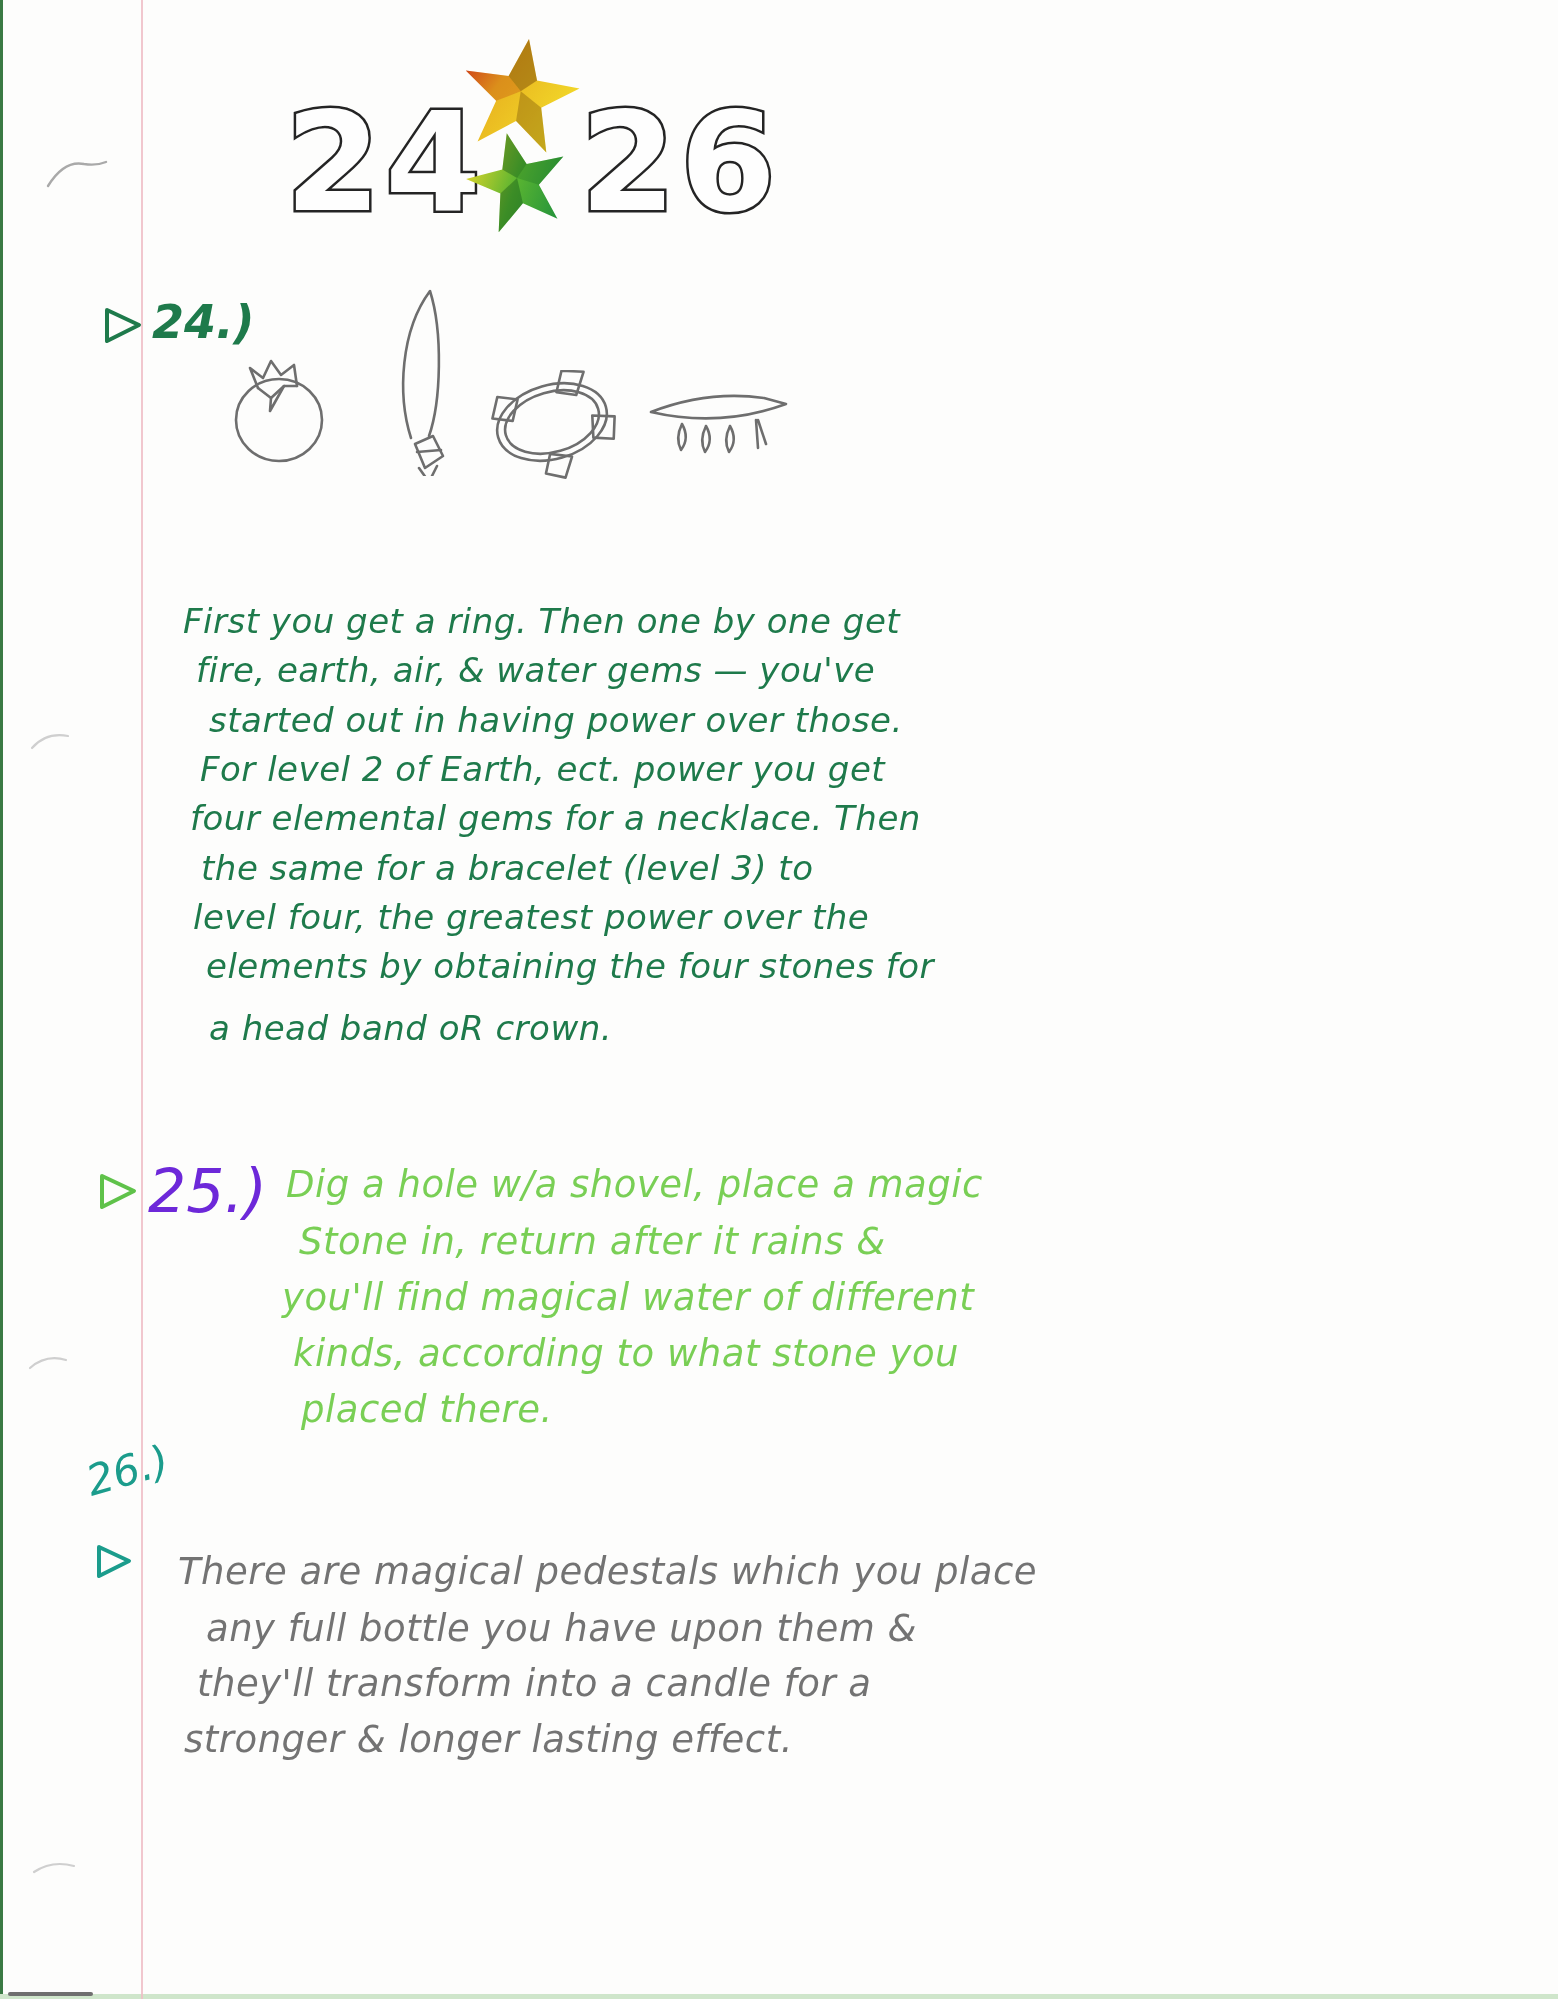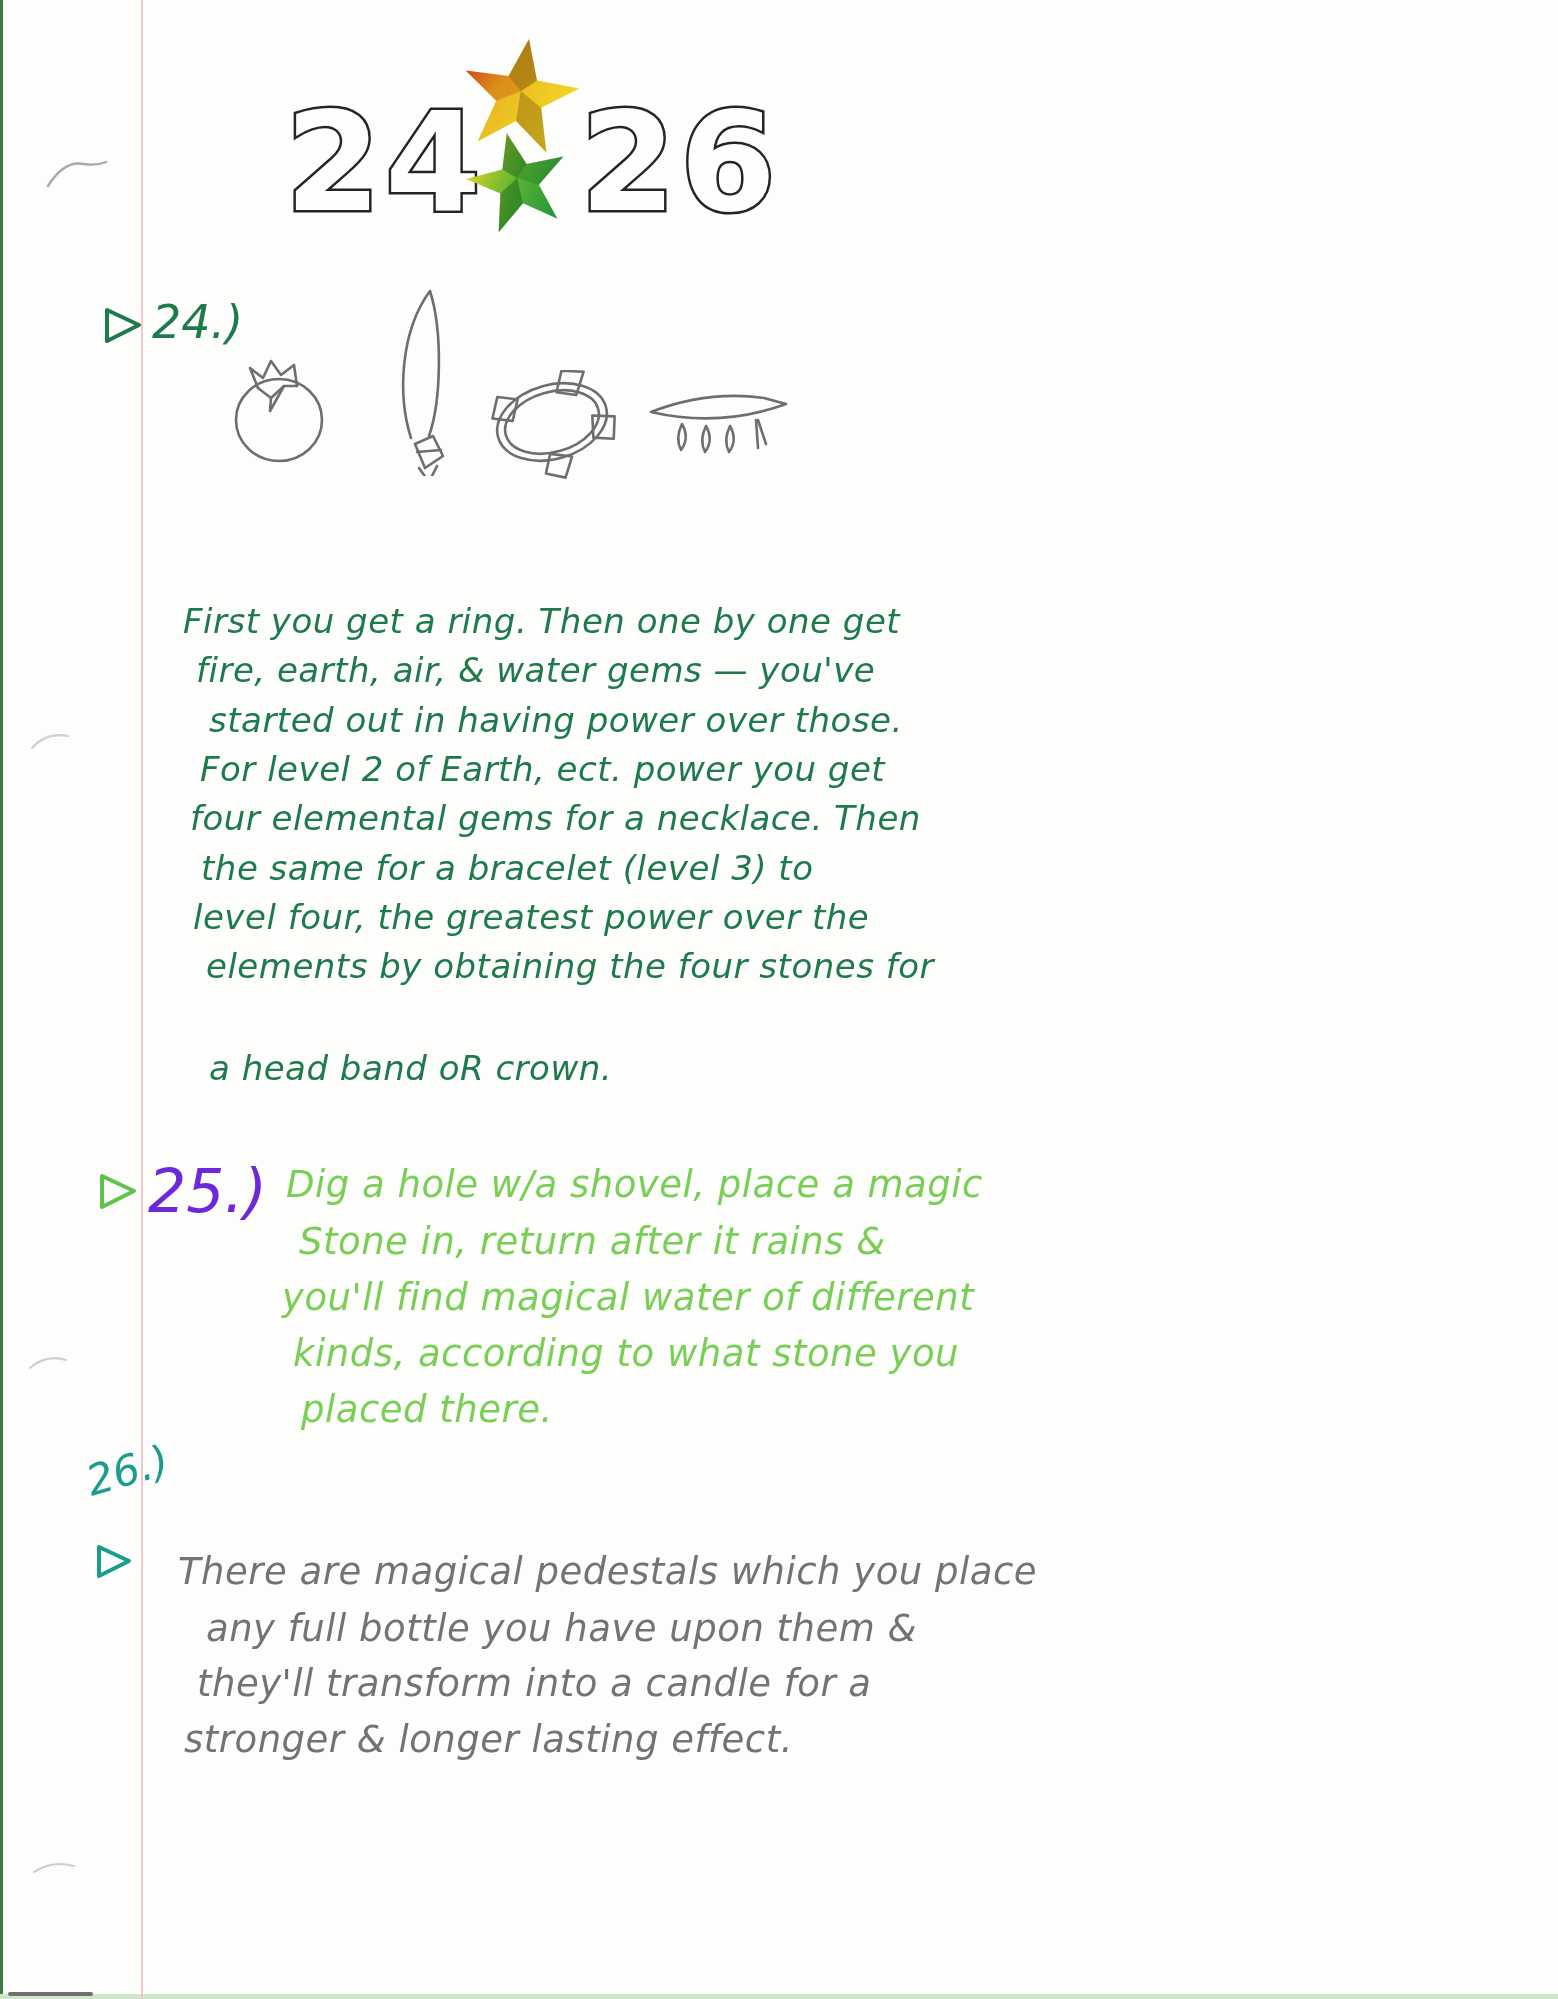--- a/index.html
+++ b/index.html
@@ -29,21 +29,21 @@
 
   
   .hw-line{
     position:absolute;white-space:nowrap;
     font-style:italic;letter-spacing:.5px;
   }
   .s24{color:#1e7a4b;font-size:34px;}
   .s25{color:#79cf55;font-size:37px;font-style:italic;}
   .s26{color:#737373;font-size:37px;}
   .sec-label{position:absolute;font-style:italic;white-space:nowrap;}
-  .lbl24{color:#1e7a4b;font-size:46px;left:152px;top:295px;}
+  .lbl24{color:#1e7a4b;font-size:46px;left:152px;top:295px;font-weight:bold;}
   .lbl25{color:#6d28d9;font-size:60px;left:148px;top:1156px;}
   .lbl26{color:#1b9c8c;font-size:42px;left:86px;top:1446px;transform:rotate(-16deg);}
   .marker{position:absolute;}
   .sketch{position:absolute;}
   .sketch path,.sketch ellipse,.sketch polyline,.sketch polygon,.sketch line{
     fill:none;stroke:#6e6e6e;stroke-width:2.6;stroke-linecap:round;stroke-linejoin:round;
   }
 </style>
 </head>
 <body>
@@ -140,21 +140,21 @@
   </svg>
 
   <div class="hw-line s24" style="left:183px;top:601px;text-align:center;">First you get a ring. Then one by one get</div>
   <div class="hw-line s24" style="left:196px;top:650px;">fire, earth, air, &amp; water gems — you've</div>
   <div class="hw-line s24" style="left:209px;top:700px;">started out in having power over those.</div>
   <div class="hw-line s24" style="left:200px;top:749px;">For level 2 of Earth, ect. power you get</div>
   <div class="hw-line s24" style="left:190px;top:798px;">four elemental gems for a necklace. Then</div>
   <div class="hw-line s24" style="left:201px;top:848px;">the same for a bracelet (level 3) to</div>
   <div class="hw-line s24" style="left:193px;top:897px;">level four, the greatest power over the</div>
   <div class="hw-line s24" style="left:206px;top:946px;">elements by obtaining the four stones for</div>
-  <div class="hw-line s24" style="left:209px;top:1048px;text-align:right;">a head band oR crown.</div>
+  <div class="hw-line s24" style="left:209px;top:1008px;text-align:right;">a head band oR crown.</div>
 
   <svg class="marker" style="left:98px;top:1172px;" width="42" height="40">
     <polygon points="4,4 36,19 4,35" fill="none" stroke="#5fc24a" stroke-width="4" stroke-linejoin="round"></polygon>
   </svg>
   <div class="sec-label lbl25">25.)</div>
 
   <div class="hw-line s25" style="left:286px;top:1163px;">Dig a hole w/a shovel, place a magic</div>
   <div class="hw-line s25" style="left:299px;top:1220px;">Stone in, return after it rains &amp;</div>
   <div class="hw-line s25" style="left:282px;top:1276px;">you'll find magical water of different</div>
   <div class="hw-line s25" style="left:293px;top:1332px;">kinds, according to what stone you</div>

